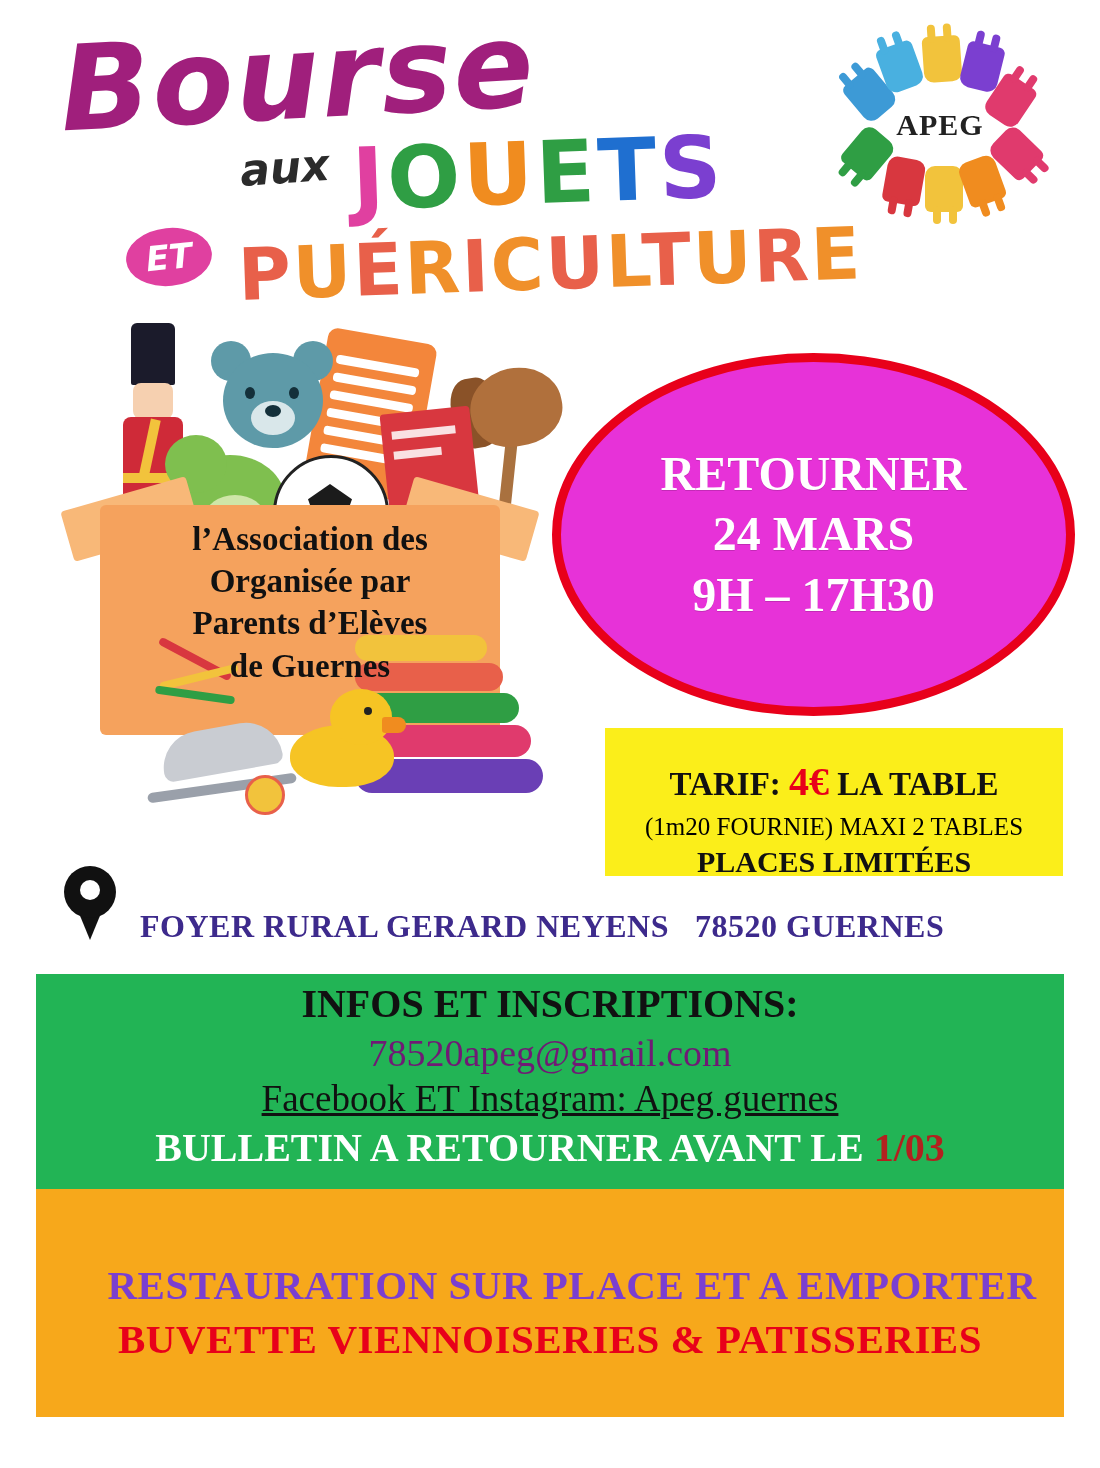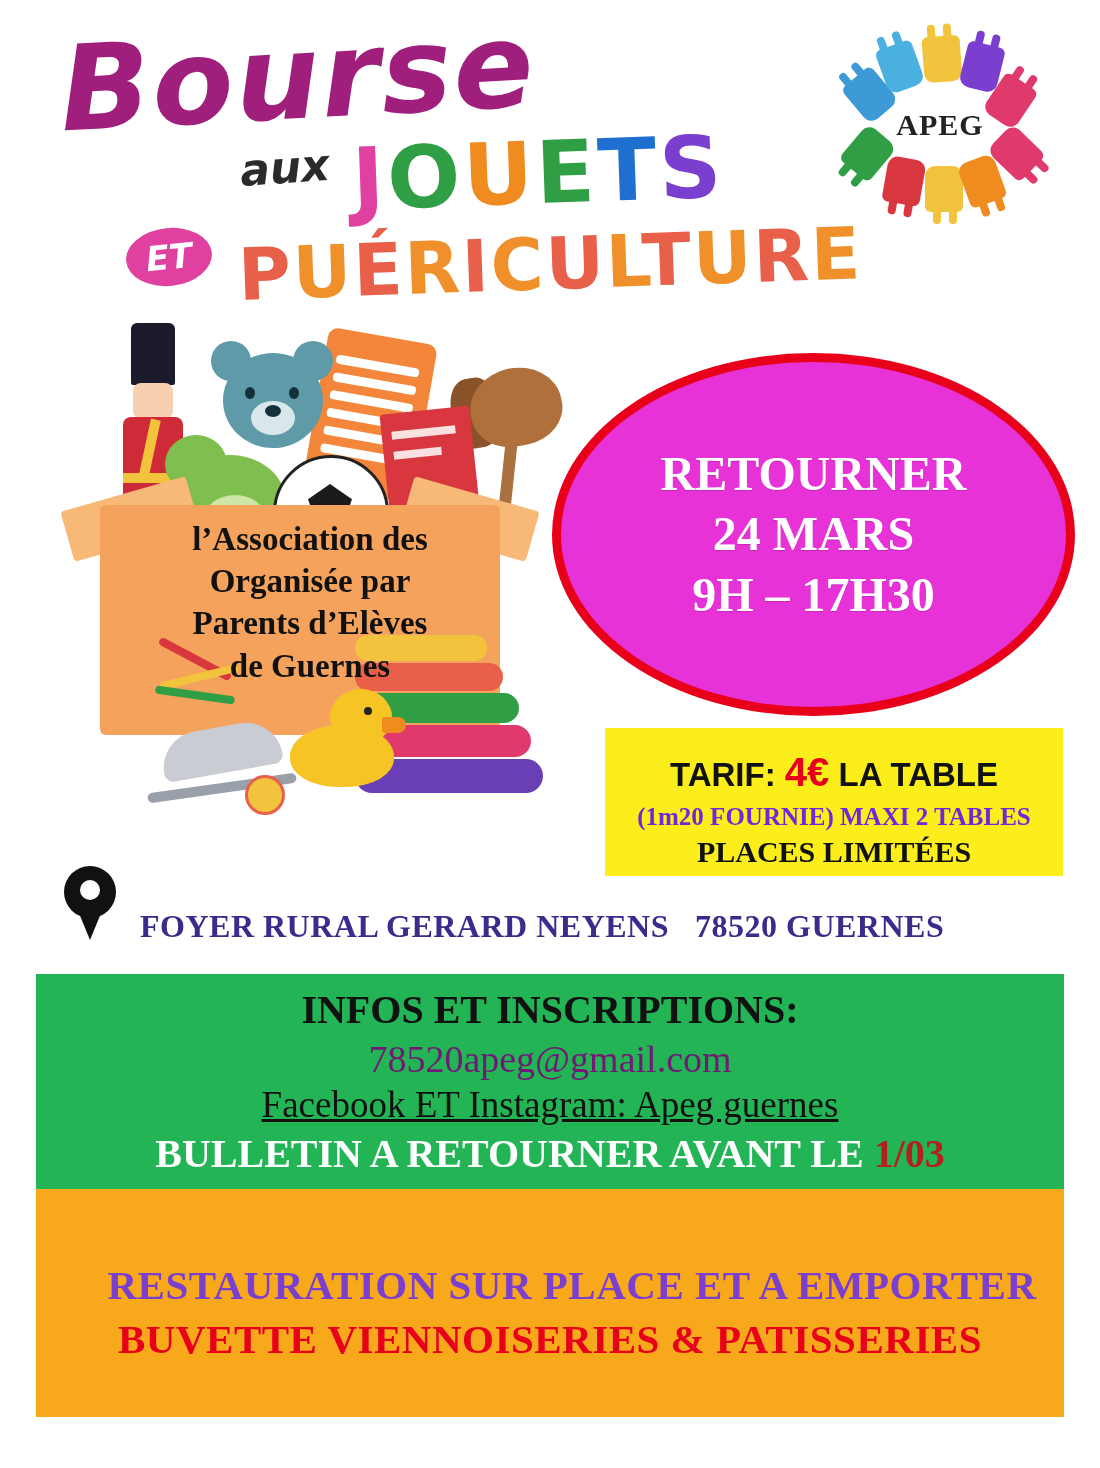--- a/index.html
+++ b/index.html
@@ -284,35 +284,35 @@
     left: 605px;
     top: 728px;
     width: 458px;
     height: 148px;
     background: #fbee1a;
     text-align: center;
     padding-top: 10px;
     box-sizing: border-box;
   }
   .tarif-line1 {
-    font-family: Liberation Sans, sans-serif;
+    font-family: Liberation Serif, serif;
     font-weight: bold;
     font-size: 33px;
     color: #111;
-    margin-top: 12px;
+    margin-top: 20px;
   }
   .tarif-line1 .price {
     color: #e8001a;
     font-size: 40px;
   }
   .tarif-line2 {
     font-family: "Liberation Serif", serif;
-    font-weight: bold;
+    font-weight: normal;
     font-size: 25px;
-    color: #6d28d9;
+    color: #000000;
     margin-top: 8px;
   }
   .tarif-line3 {
     font-family: "Liberation Serif", serif;
     font-weight: bold;
     font-size: 30px;
     color: #111;
     margin-top: 4px;
   }
 
@@ -355,21 +355,20 @@
   
   .green-block {
     position: absolute;
     left: 36px;
     top: 974px;
     width: 1028px;
     height: 215px;
     background: #22b455;
     text-align: center;
     box-sizing: border-box;
-    padding-top: 6px;
   }
   .infos-title {
     font-family: "Liberation Serif", serif;
     font-weight: bold;
     font-size: 40px;
     color: #111111;
     margin-top: 6px;
   }
   .infos-mail {
     font-family: "Liberation Serif", serif;

